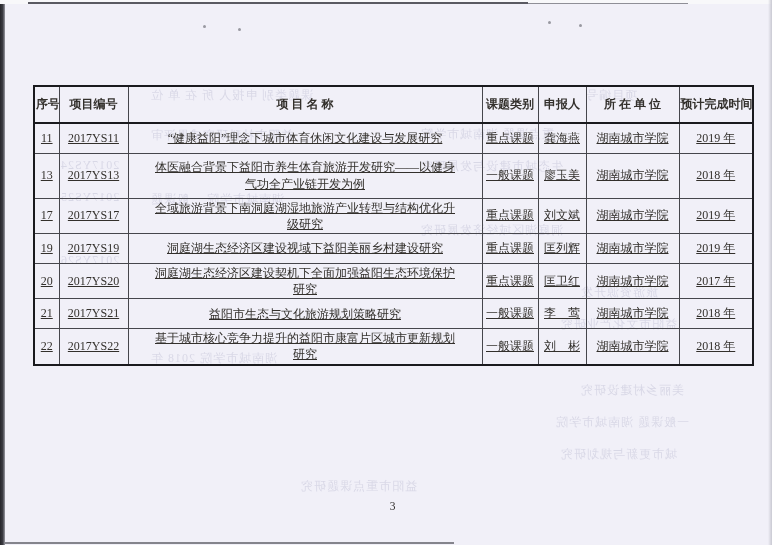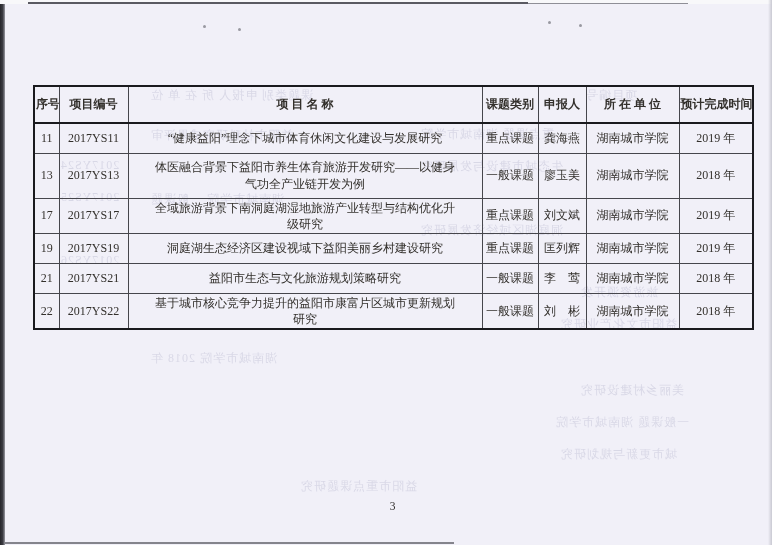--- a/index.html
+++ b/index.html
@@ -32,21 +32,21 @@
     color:#33302c;font-size:12px;
   }
   table.projects th,table.projects td{
     border:1px solid #46464c;overflow:hidden;
   }
   table.projects thead th{
     border-bottom:2px solid #1a1a1e;
     font-weight:bold;font-size:12px;height:35px;
     white-space:nowrap;padding:0 1px;text-align:center;
   }
-  table.projects tbody tr{height:30px;}
+  table.projects tbody tr{height:30px;text-decoration:underline;}
   table.projects tbody tr.tall{height:45px;}
   td.c-no,td.c-code,td.c-cat,td.c-app,td.c-org,td.c-year{text-align:center;white-space:nowrap;padding:0 1px;}
   td.c-name{text-align:center;padding:1px 22px;line-height:1.35;}
   .pagenum{position:absolute;left:33px;top:500px;width:719px;text-align:center;
     font-size:11.5px;color:#2f2c29;}
 </style>
 </head>
 <body>
 
 <div class="scan">
@@ -122,20 +122,29 @@
         <tr>
           <td class="c-no">19</td>
           <td class="c-code">2017YS19</td>
           <td class="c-name">洞庭湖生态经济区建设视域下益阳美丽乡村建设研究</td>
           <td class="c-cat">重点课题</td>
           <td class="c-app">匡列辉</td>
           <td class="c-org">湖南城市学院</td>
           <td class="c-year">2019 年</td>
         </tr>
         <tr>
+          <td class="c-no">20</td>
+          <td class="c-code">2017YS20</td>
+          <td class="c-name">洞庭湖生态经济区建设契机下全面加强益阳生态环境保护研究</td>
+          <td class="c-cat">重点课题</td>
+          <td class="c-app">匡卫红</td>
+          <td class="c-org">湖南城市学院</td>
+          <td class="c-year">2017 年</td>
+        </tr>
+        <tr>
           <td class="c-no">21</td>
           <td class="c-code">2017YS21</td>
           <td class="c-name">益阳市生态与文化旅游规划策略研究</td>
           <td class="c-cat">一般课题</td>
           <td class="c-app">李　莺</td>
           <td class="c-org">湖南城市学院</td>
           <td class="c-year">2018 年</td>
         </tr>
         <tr>
           <td class="c-no">22</td>

